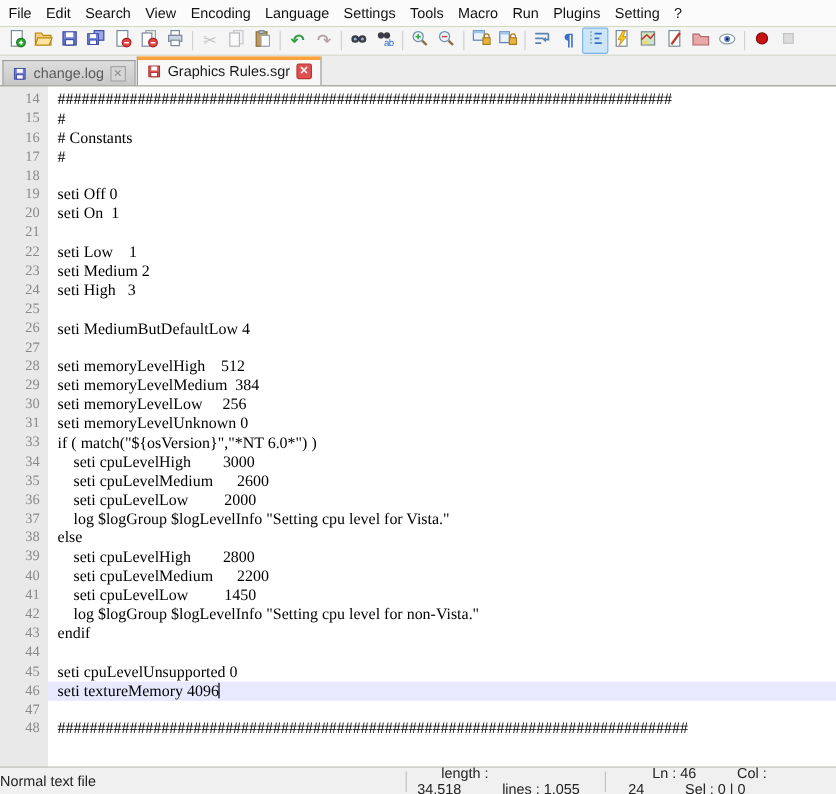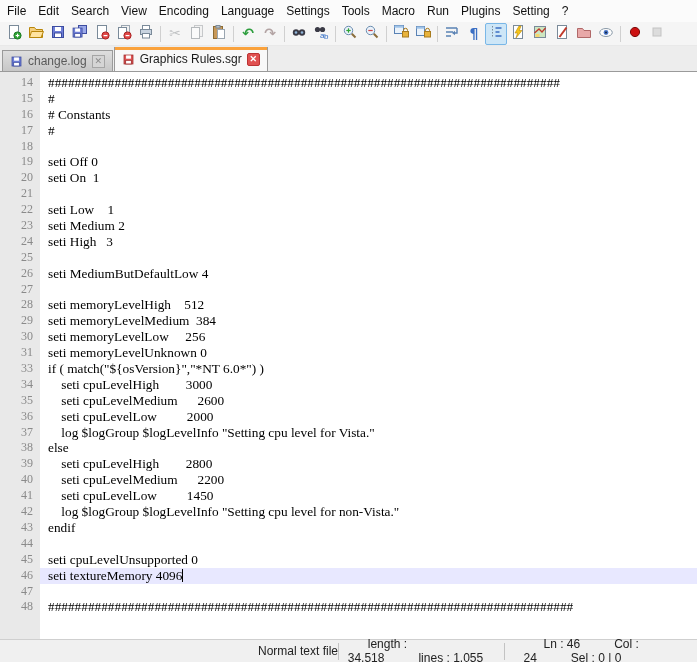--- a/index.html
+++ b/index.html
@@ -38,21 +38,21 @@
             overflow:hidden; padding-top:3px; }
   .row { display:flex; height:15.9px; line-height:15.9px; font-family:Liberation Serif, serif; }
   .ln { flex:0 0 40px; text-align:right; padding-right:7px; color:#8a8a8a; font-size:12px; }
   .code { flex:1 1 auto; padding-left:8px; white-space:pre; font-size:13.3px; color:#000; }
   .code.cur { background:var(--curline,#e8e8ff); }
   .caret { display:inline-block; width:1px; height:13px; background:#000; vertical-align:-2px; }
 
   
   .statusbar { height:23px; flex:0 0 auto; background:#f0f0f0; border-top:1px solid #cfcfcf;
                display:flex; align-items:center; font-size:12px; color:#222; }
-  .sb-left { flex:0 0 338px; padding-left:0;text-align:right; }
+  .sb-left { flex:0 0 338px; padding-left:0; }
   .sb-mid { flex:0 0 165px; padding-left:9px; }
   .sb-right { flex:1 1 auto; padding-left:19px; }
   .sb-sep { width:1px; height:17px; background:#c3c3c3; }
   .sb-mid span, .sb-right span { margin-right:14px;padding-left:20px; }
 </style>
 </head>
 <body>
 
 <div class="app">
   <div class="menubar" id="menubar">

